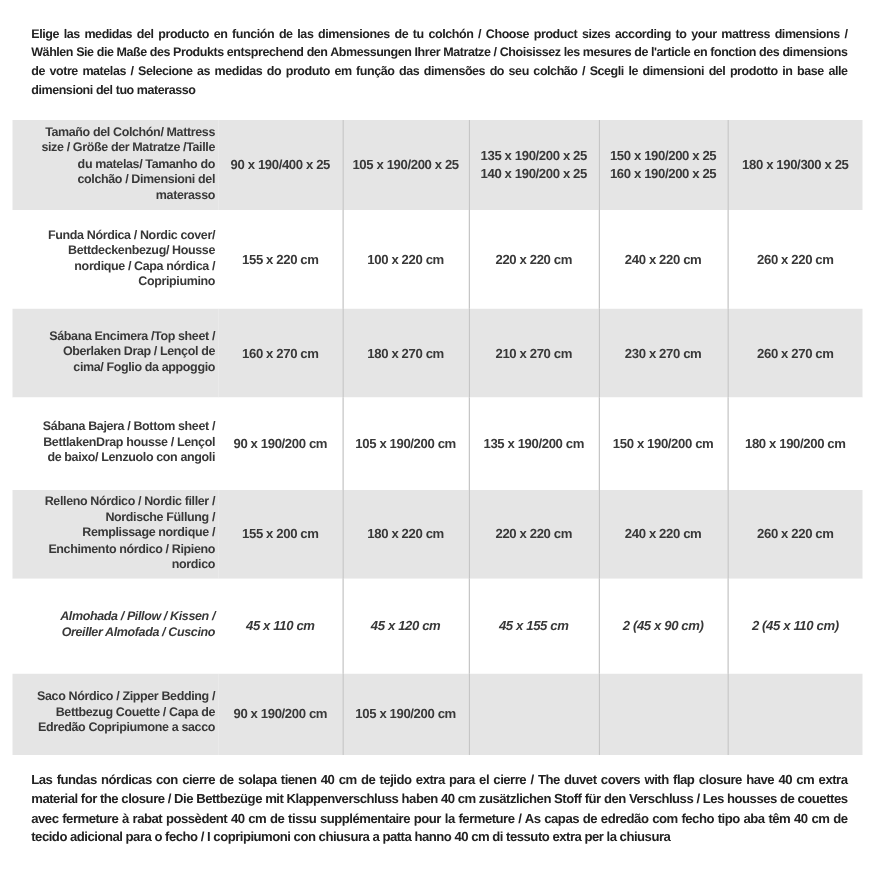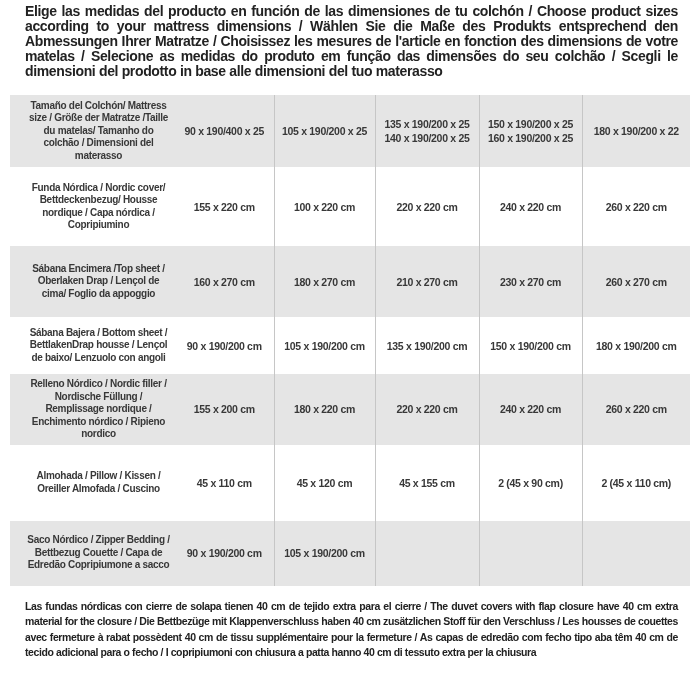--- a/index.html
+++ b/index.html
@@ -10,22 +10,22 @@
   *{margin:0;padding:0;box-sizing:border-box;}
   html,body{background:#ffffff;}
   body{
     width:700px;height:700px;
     font-family:"Liberation Sans",sans-serif;
     color:var(--text);
     overflow:hidden;
   }
   .page{width:700px;height:700px;position:relative;}
   .intro{
-    margin:4px 22px 0 25px;
-    font-size:14px;
+    margin:20px 22px 0 25px;
+    font-size:10px;
     font-weight:700;
     line-height:15px;
     letter-spacing:-0.35px;
     text-align:justify;
     color:#222222;
   }
   table.size-table{
     border-collapse:collapse;
     table-layout:fixed;
     width:680px;
@@ -34,31 +34,31 @@
   .size-table td{
     vertical-align:middle;
     font-weight:700;
     color:#383838;
   }
   .size-table tr:nth-child(odd){background:var(--row-alt);}
   .size-table tr:nth-child(even){background:#ffffff;}
   .size-table tr:nth-child(1){height:72px;}
   .size-table tr:nth-child(2){height:79px;}
   .size-table tr:nth-child(3){height:71px;}
-  .size-table tr:nth-child(4){height:57px;}
+  .size-table tr:nth-child(4){height:74px;}
   .size-table tr:nth-child(5){height:66px;padding-left:33px;}
-  .size-table tr:nth-child(6){height:76px;}
+  .size-table tr:nth-child(6){height:76px;font-style:italic;}
   .size-table tr:nth-child(7){height:65px;}
   .size-table tr:nth-child(8){height:55px;}
   td.lbl{
     padding:4px 3px 4px 15px;
     font-size:10px;
     line-height:12.5px;
     letter-spacing:-0.3px;
-    text-align:center;
+    text-align:right;
     margin-top:33px;
   }
   td.val{
     padding:2px 2px;
     font-size:10.5px;
     line-height:14px;
     letter-spacing:-0.3px;
     text-align:center;
     white-space:pre-line;
   }
@@ -91,21 +91,21 @@
     </colgroup>
     <tbody>
       <tr>
         <td class="lbl">Tamaño del Colchón/ Mattress size / Größe der Matratze /Taille du matelas/ Tamanho do colchão / Dimensioni del materasso</td>
         <td class="val">90 x 190/400 x 25</td>
         <td class="val">105 x 190/200 x 25</td>
         <td class="val">135 x 190/200 x 25
 140 x 190/200 x 25</td>
         <td class="val">150 x 190/200 x 25
 160 x 190/200 x 25</td>
-        <td class="val">180 x 190/200 x 22</td>
+        <td class="val">180 x 190/300 x 25</td>
       </tr>
       <tr>
         <td class="lbl">Funda Nórdica / Nordic cover/ Bettdeckenbezug/ Housse nordique / Capa nórdica / Copripiumino</td>
         <td class="val">155 x 220 cm</td>
         <td class="val">100 x 220 cm</td>
         <td class="val">220 x 220 cm</td>
         <td class="val">240 x 220 cm</td>
         <td class="val">260 x 220 cm</td>
       </tr>
       <tr>

